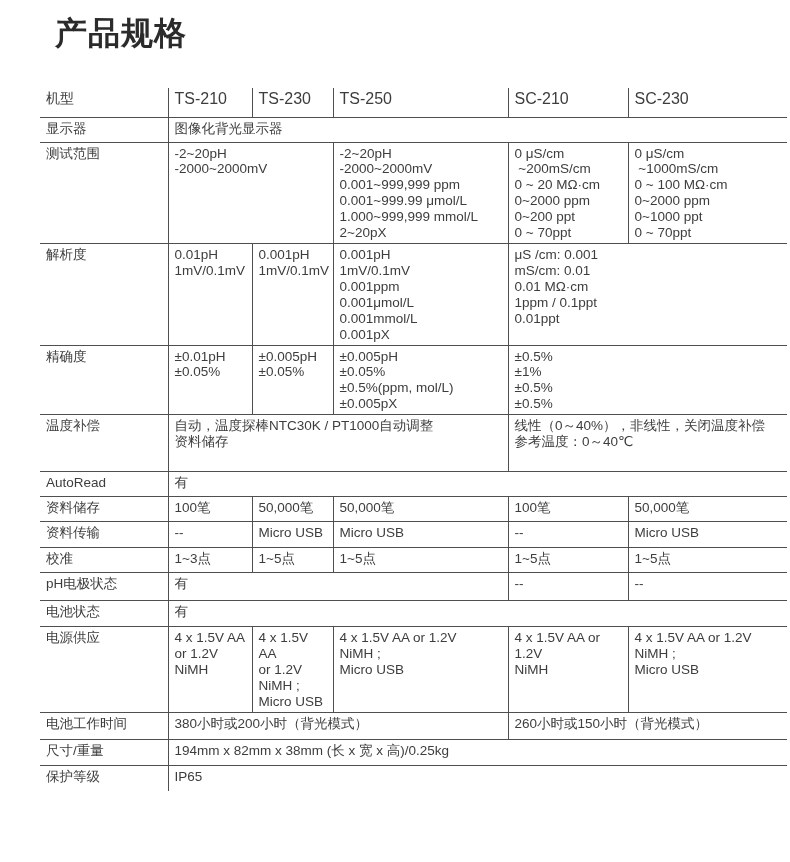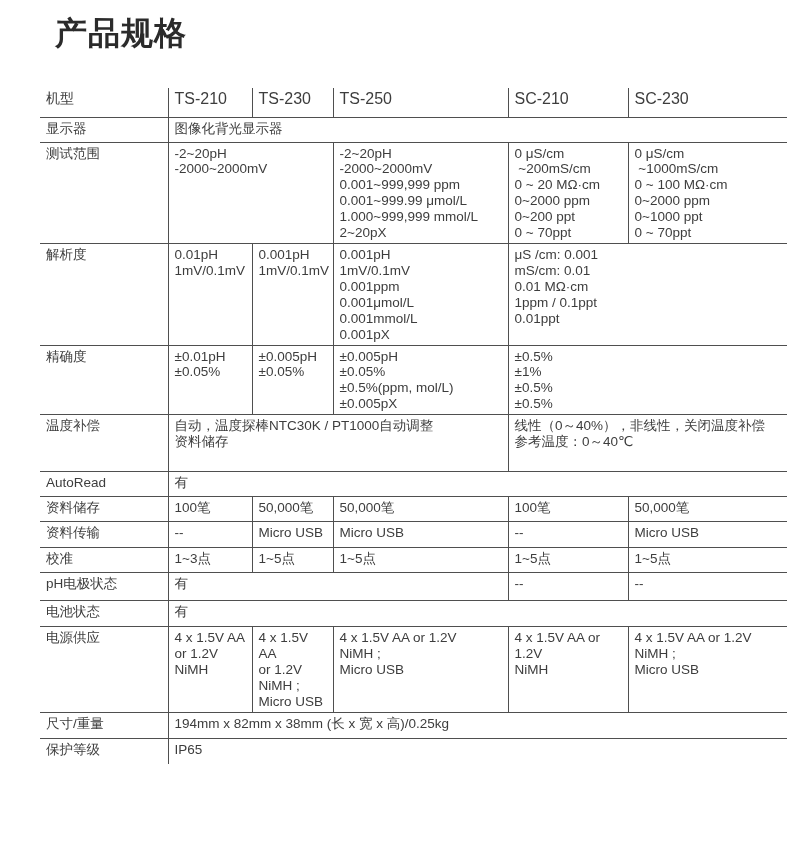--- a/index.html
+++ b/index.html
@@ -194,20 +194,25 @@
 NiMH ;
 Micro USB</td>
     <td>4 x 1.5V AA or 1.2V
 NiMH</td>
     <td>4 x 1.5V AA or 1.2V
 NiMH ;
 Micro USB</td>
   </tr>
 
 
+  <tr style="height:27px">
+    <td class="lbl">电池工作时间</td>
+    <td colspan="3">380小时或200小时（背光模式）</td>
+    <td colspan="2">260小时或150小时（背光模式）</td>
+  </tr>
 
   <tr style="height:26px">
     <td class="lbl">尺寸/重量</td>
     <td colspan="5">194mm x 82mm x 38mm (长 x 宽 x 高)/0.25kg</td>
   </tr>
 
   <tr style="height:26px">
     <td class="lbl">保护等级</td>
     <td colspan="5">IP65</td>
   </tr>

